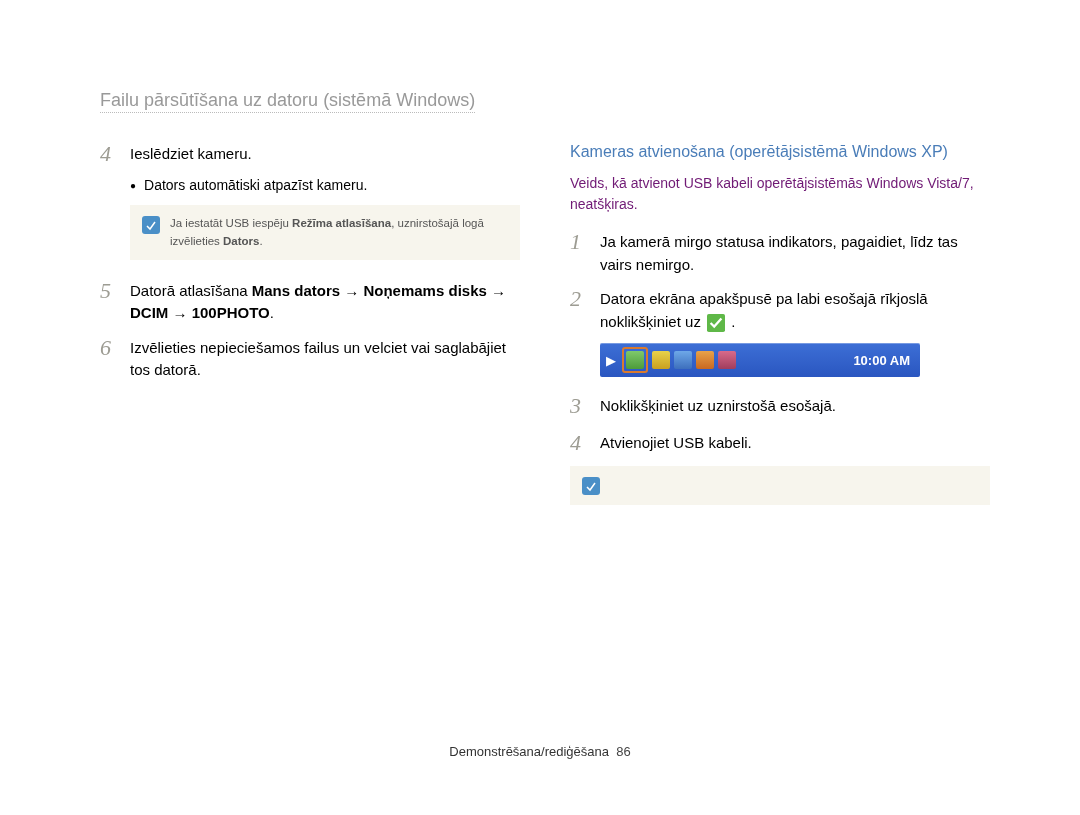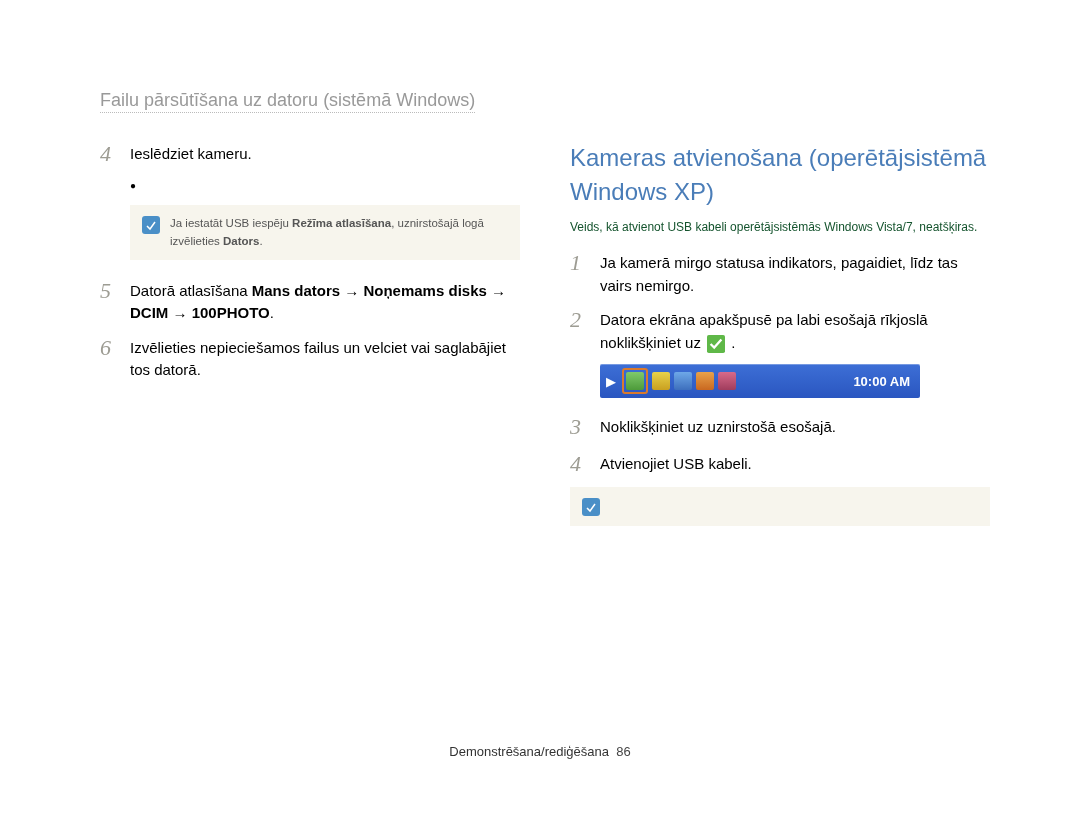--- a/index.html
+++ b/index.html
@@ -68,28 +68,28 @@
     align-items: center;
     justify-content: center;
     font-size: 12px;
     flex-shrink: 0;
     margin-top: 1px;
   }
   .note-icon svg { width: 12px; height: 12px; }
   .bold { font-weight: bold; }
   .section-title {
     color: #4a7db8;
-    font-size: 24px;
+    font-size: 16px;
     font-weight: normal;
     line-height: 1.4;
     margin-bottom: 10px;
   }
   .subtext {
-    font-size: 12px;
-    color: #14532d;
+    font-size: 14px;
+    color: #701a75;
     line-height: 1.5;
     margin-bottom: 14px;
   }
   .inline-icon {
     display: inline-block;
     width: 18px; height: 18px;
     vertical-align: middle;
     margin: 0 2px;
   }
   .taskbar {
@@ -149,20 +149,21 @@
 
     <div class="col">
 
       <div class="step">
         <div class="step-num">4</div>
         <div class="step-body">Ieslēdziet kameru.</div>
       </div>
 
       <div class="bullet">
         <span class="bullet-dot">●</span>
+        <span>Dators automātiski atpazīst kameru.</span>
       </div>
 
       <div class="note-box">
         <span class="note-icon">
           <svg viewBox="0 0 24 24" fill="none" stroke="#fff" stroke-width="3">
               <path d="M4 14 L10 20 L20 6"></path>
             </svg>
         </span>
         <span>
           <span>Ja iestatāt USB iespēju </span><span class="bold">Režīma atlasīšana</span><span>, uznirstošajā logā izvēlieties </span><span class="bold">Dators</span><span>.</span>

